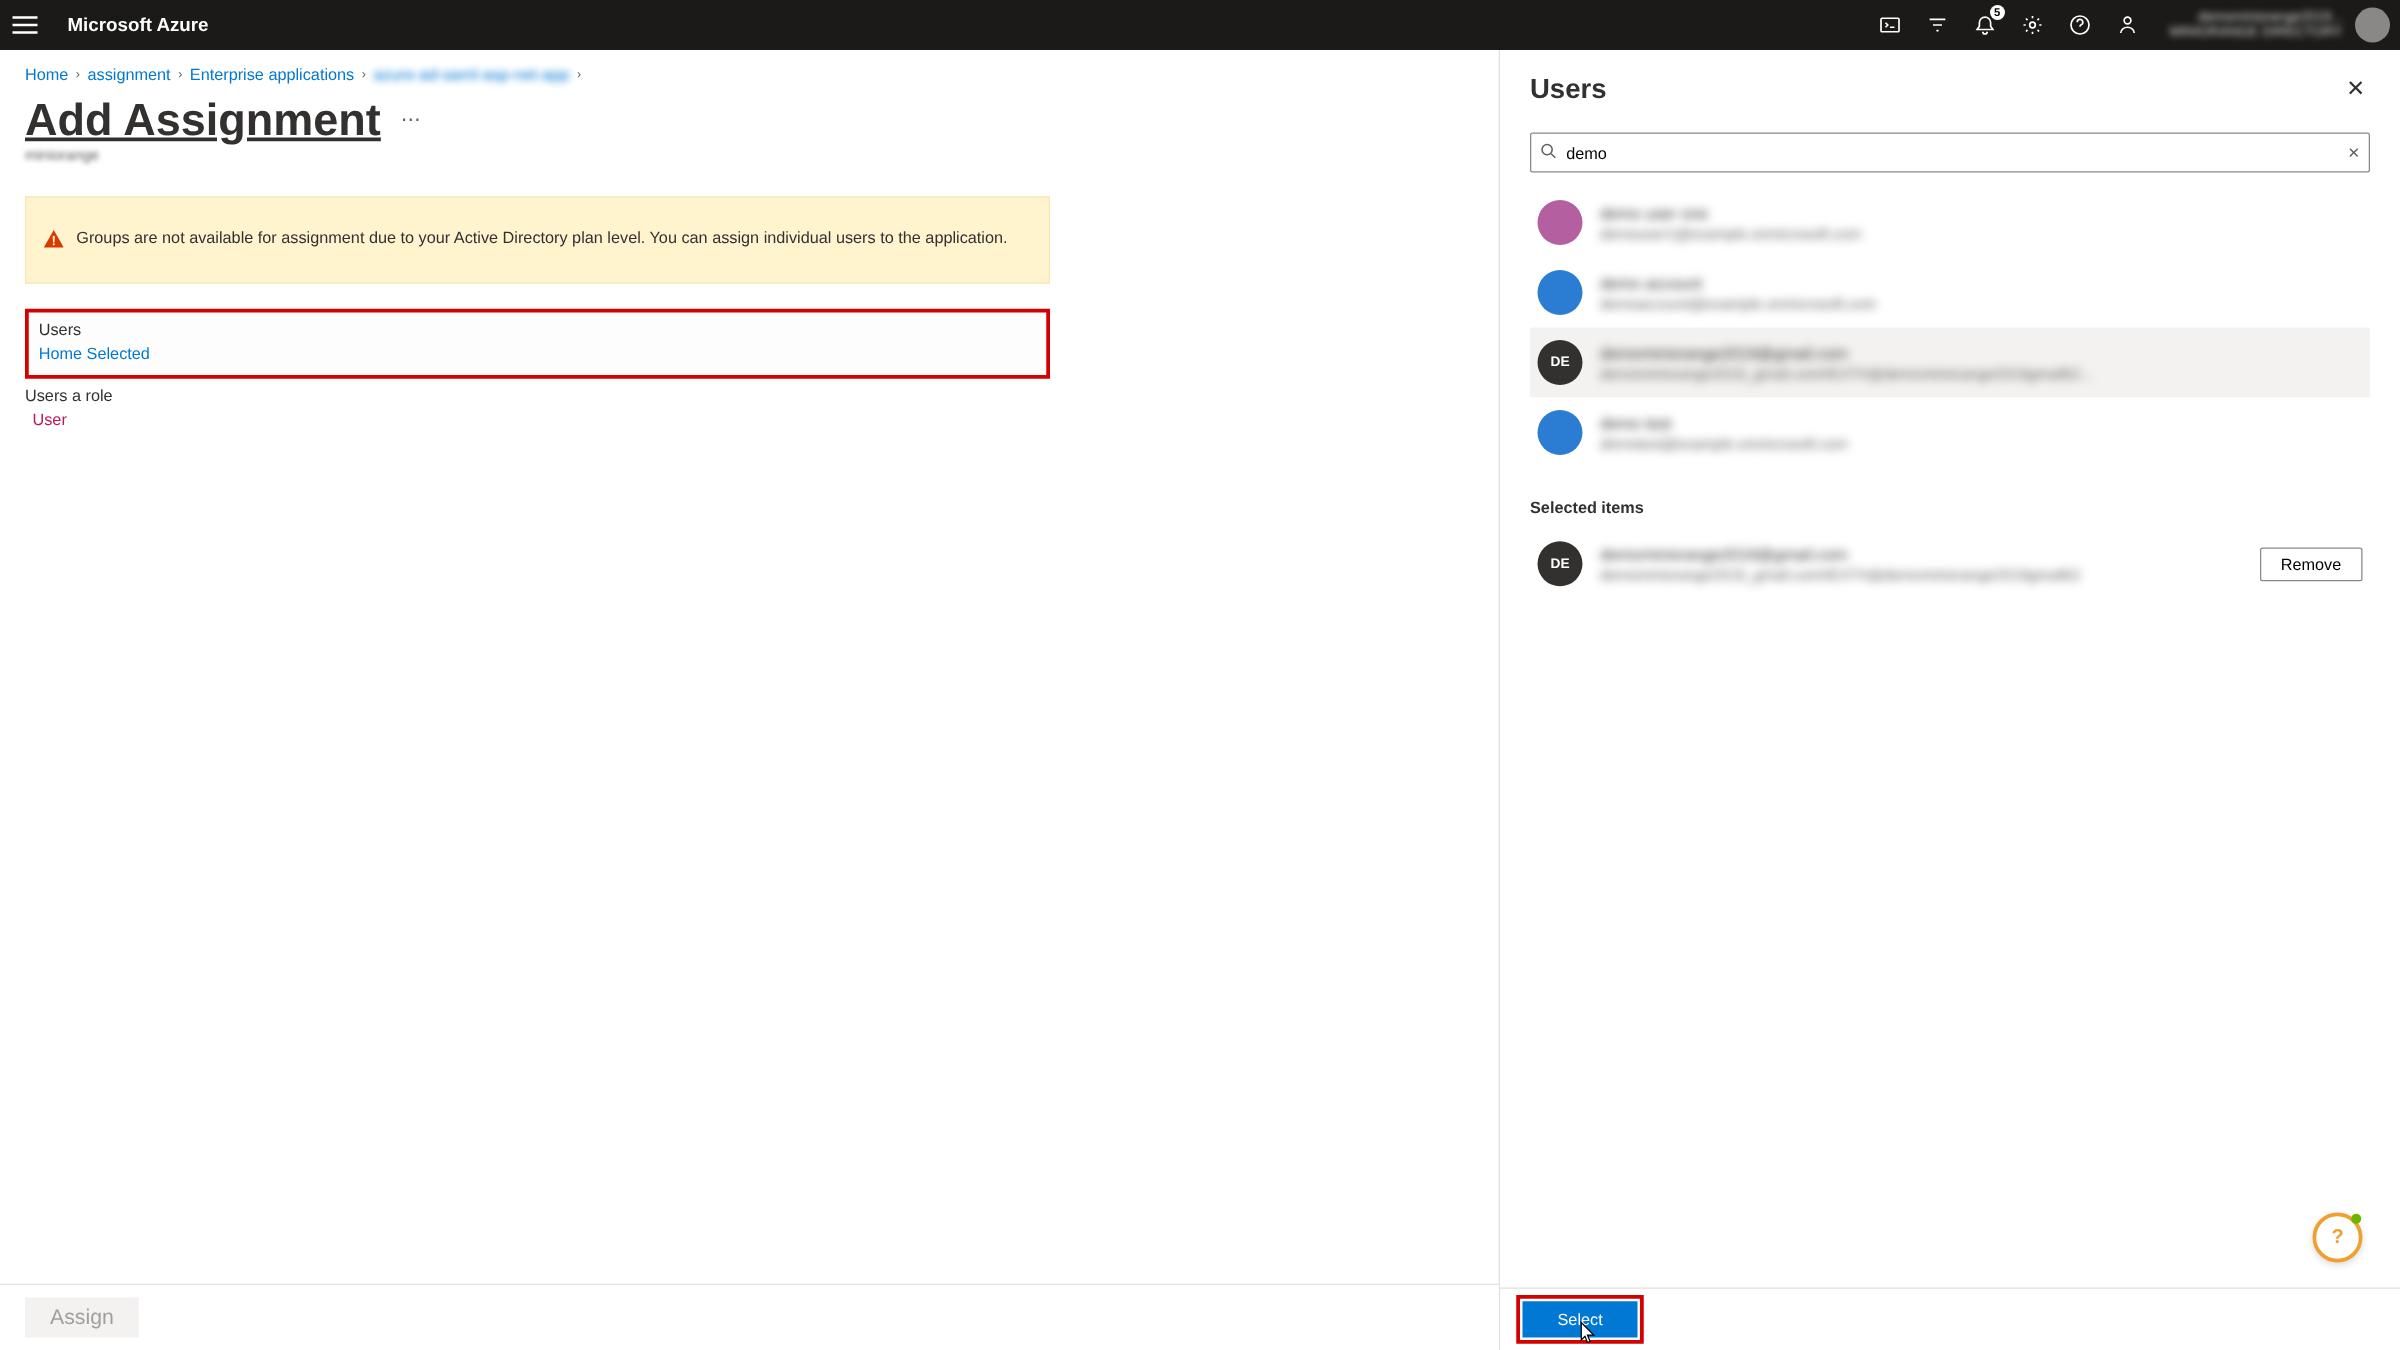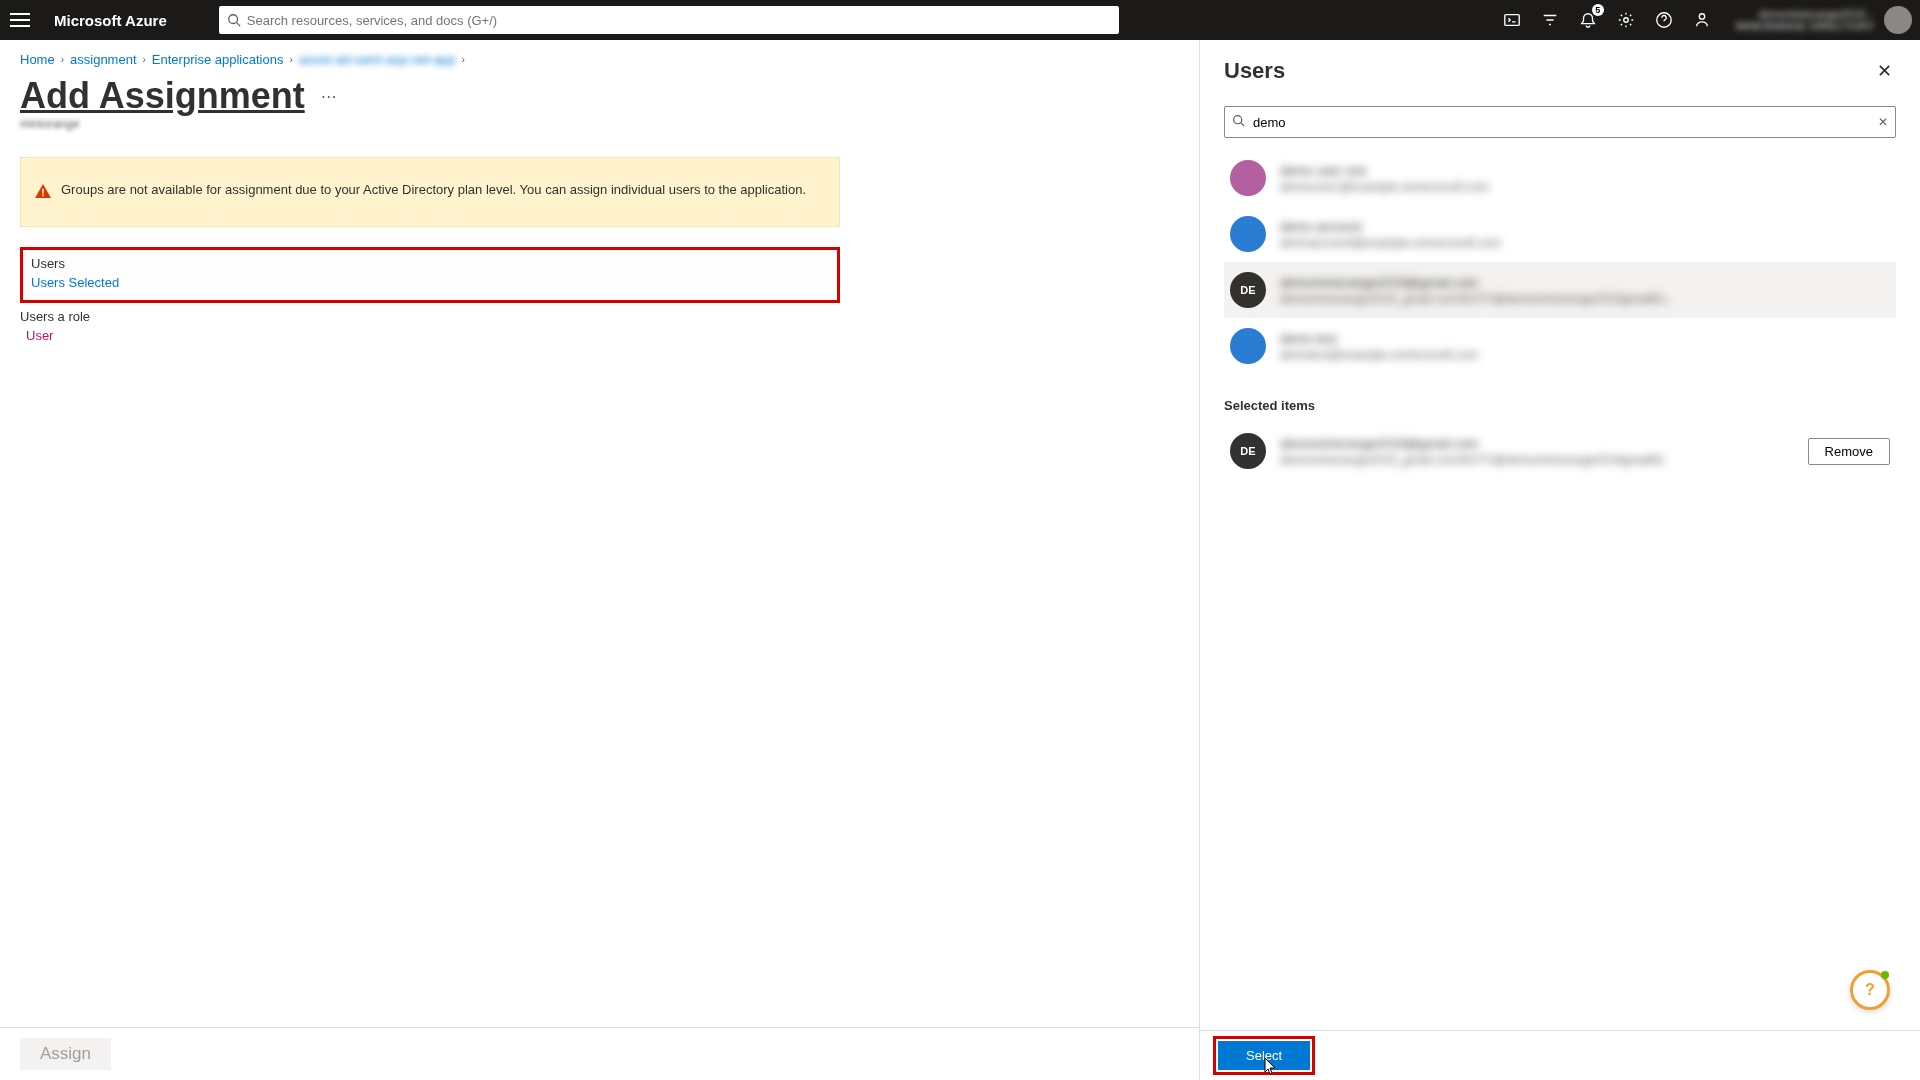--- a/index.html
+++ b/index.html
@@ -2,21 +2,21 @@
 <html><head>
 <meta charset="utf-8">
 <style>
   * { box-sizing: border-box; margin: 0; padding: 0; }
   body { font-family: "Segoe UI", Arial, sans-serif; font-size: 13px; color: #323130; background: #fff; width: 1920px; height: 1080px; overflow: hidden; position: relative; }
 
   
   .topbar { height: 40px; background: #1b1a19; display: flex; align-items: center; padding: 0 8px; color: #fff; gap: 12px; }
   .hamburger { width: 24px; height: 24px; display: flex; flex-direction: column; justify-content: center; gap: 4px; cursor: pointer; padding: 2px; }
   .hamburger span { height: 2px; background: #fff; display: block; }
-  .brand { font-size: 15px; font-weight: 600; margin-left: 10px; margin-right: 40px; }
+  .brand { font-size: 15px; font-weight: 600; margin-left: 10px; margin-right: 20px; }
   .searchbox { flex: 0 0 900px; height: 28px; background: #fff; border-radius: 2px; display: flex; align-items: center; padding: 0 8px; color: #605e5c; }
   .searchbox svg { flex: none; }
   .searchbox input { border: none; outline: none; flex: 1; font-size: 13px; margin-left: 6px; color: #323130; background: transparent; }
   .topbar-spacer { flex: 1; }
   .topbar-icons { display: flex; align-items: center; gap: 18px; }
   .topbar-icon { width: 20px; height: 20px; position: relative; cursor: pointer; color: #fff; display: flex; align-items: center; justify-content: center; }
   .badge { position: absolute; top: -6px; right: -6px; background: #fff; color: #000; font-size: 9px; border-radius: 50%; width: 12px; height: 12px; display: flex; align-items: center; justify-content: center; font-weight: 600; }
   .account { display: flex; align-items: center; gap: 10px; margin-left: 12px; }
   .account-text { font-size: 11px; filter: blur(3px); color: #ddd; line-height: 1.1; text-align: right; }
   .avatar-circle { width: 28px; height: 28px; border-radius: 50%; background: #8a8886; }
@@ -91,27 +91,20 @@
 </head>
 <body>
 
 <div class="topbar">
   <div class="hamburger">
       <span></span>
       <span></span>
       <span></span>
     </div>
   <div class="brand">Microsoft Azure</div>
-  <div class="searchbox">
-    <svg width="14" height="14" viewBox="0 0 16 16" fill="none" stroke="#605e5c" stroke-width="1.5">
-        <circle cx="7" cy="7" r="5"></circle>
-        <line x1="11" y1="11" x2="15" y2="15"></line>
-      </svg>
-    <input type="text" placeholder="Search resources, services, and docs (G+/)" style="">
-  </div>
   <div class="topbar-spacer"></div>
   <div class="topbar-icons">
     <div class="topbar-icon">
       <svg width="18" height="18" viewBox="0 0 20 20" fill="none" stroke="#fff" stroke-width="1.5">
           <rect x="2" y="4" width="16" height="12" rx="1"></rect>
           <path d="M6 8l2 2-2 2M10 12h4"></path>
         </svg>
     </div>
     <div class="topbar-icon">
       <svg width="18" height="18" viewBox="0 0 20 20" fill="none" stroke="#fff" stroke-width="1.5">
@@ -177,21 +170,21 @@
         <svg width="16" height="16" viewBox="0 0 16 16">
             <path fill="#d83b01" d="M8 1 0 15h16L8 1zm0 4.5c.5 0 .9.4.9.9l-.3 4.2a.6.6 0 0 1-1.2 0l-.3-4.2c0-.5.4-.9.9-.9zm0 7.8a.9.9 0 1 1 0-1.8.9.9 0 0 1 0 1.8z"></path>
           </svg>
       </span>
       <span>Groups are not available for assignment due to your Active Directory plan level. You can assign individual users to the application.</span>
     </div>
 
     <div class="field-group">
       <div class="users-box">
         <div class="field-label">Users</div>
-        <span class="field-link">Users Selected</span>
+        <span class="field-link">Home Selected</span>
       </div>
       <div class="role-label">Users a role</div>
       <span class="role-value">User</span>
     </div>
 
     <div class="left-footer">
       <button class="assign-btn">Assign</button>
     </div>
   </div>
 

